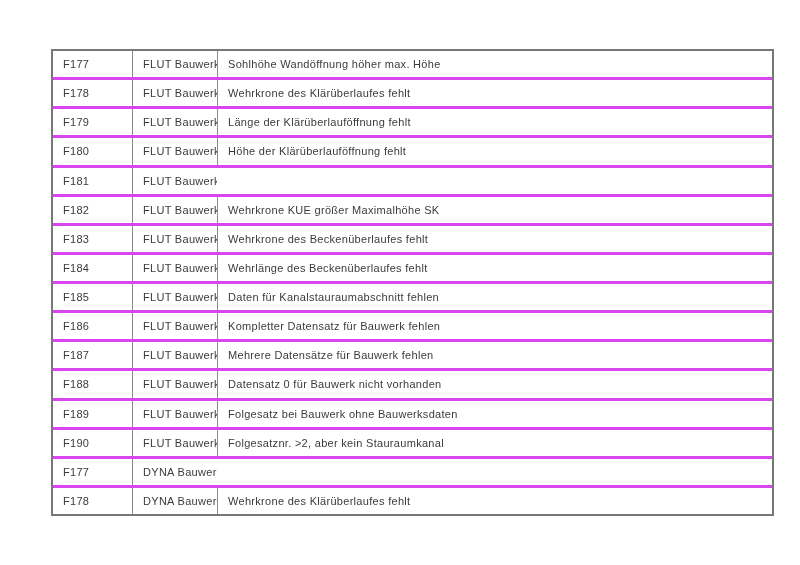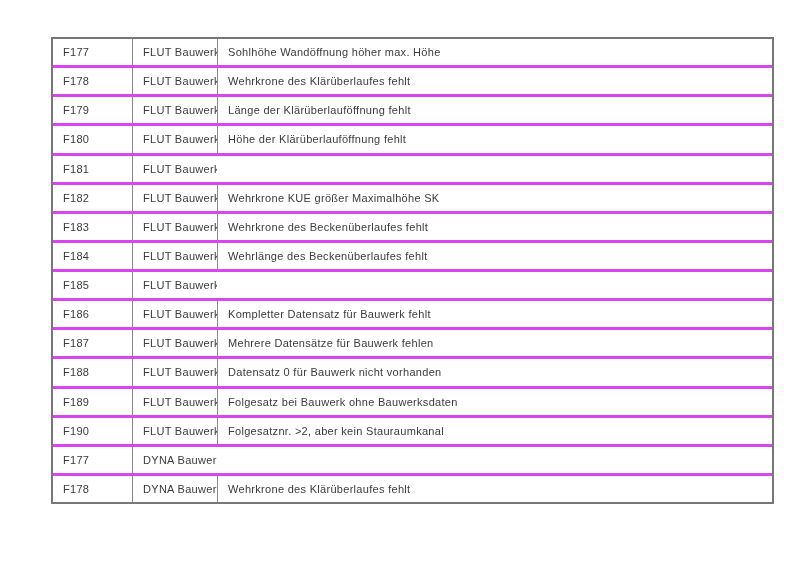--- a/index.html
+++ b/index.html
@@ -11,21 +11,21 @@
     position: relative;
     width: 800px;
     height: 565px;
     background: #ffffff;
     font-family: "Liberation Sans", sans-serif;
     overflow: hidden;
   }
   #error-table {
     position: absolute;
     left: 51px;
-    top: 37px;
+    top: 49px;
     width: 723px;
     height: 467px;
     box-sizing: border-box;
     border: 2px solid #777777;
     display: flex;
     flex-direction: column;
   }
   .t-row {
     flex: 1 1 0;
     display: grid;
@@ -93,25 +93,26 @@
         <div class="t-cell description">Wehrkrone des Beckenüberlaufes fehlt</div>
       </div>
       <div class="t-row">
         <div class="t-cell code">F184</div>
         <div class="t-cell category">FLUT Bauwerke</div>
         <div class="t-cell description">Wehrlänge des Beckenüberlaufes fehlt</div>
       </div>
       <div class="t-row">
         <div class="t-cell code">F185</div>
         <div class="t-cell category">FLUT Bauwerke</div>
+        <div class="t-cell description">Daten für Kanalstauraumabschnitt fehlen</div>
       </div>
       <div class="t-row">
         <div class="t-cell code">F186</div>
         <div class="t-cell category">FLUT Bauwerke</div>
-        <div class="t-cell description">Kompletter Datensatz für Bauwerk fehlt</div>
+        <div class="t-cell description">Kompletter Datensatz für Bauwerk fehlen</div>
       </div>
       <div class="t-row">
         <div class="t-cell code">F187</div>
         <div class="t-cell category">FLUT Bauwerke</div>
         <div class="t-cell description">Mehrere Datensätze für Bauwerk fehlen</div>
       </div>
       <div class="t-row">
         <div class="t-cell code">F188</div>
         <div class="t-cell category">FLUT Bauwerke</div>
         <div class="t-cell description">Datensatz 0 für Bauwerk nicht vorhanden</div>

